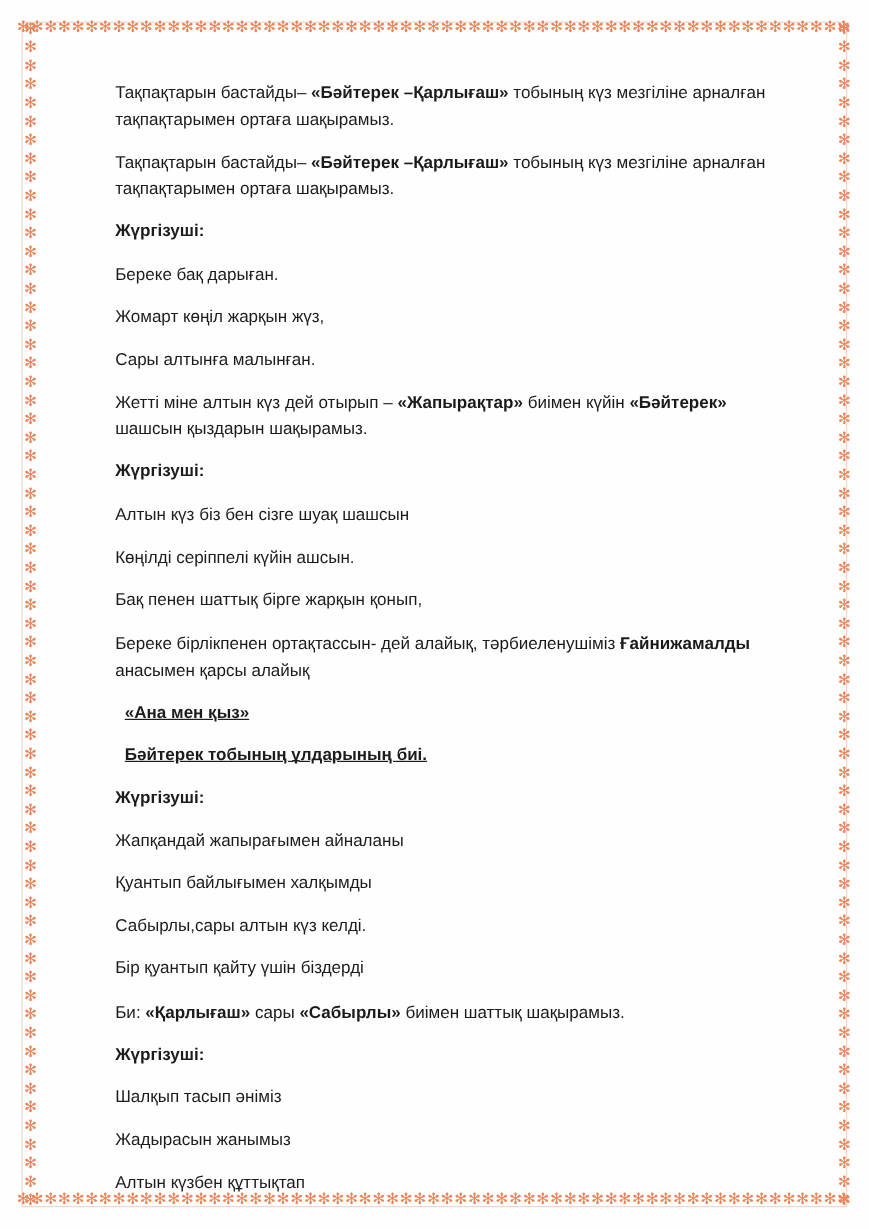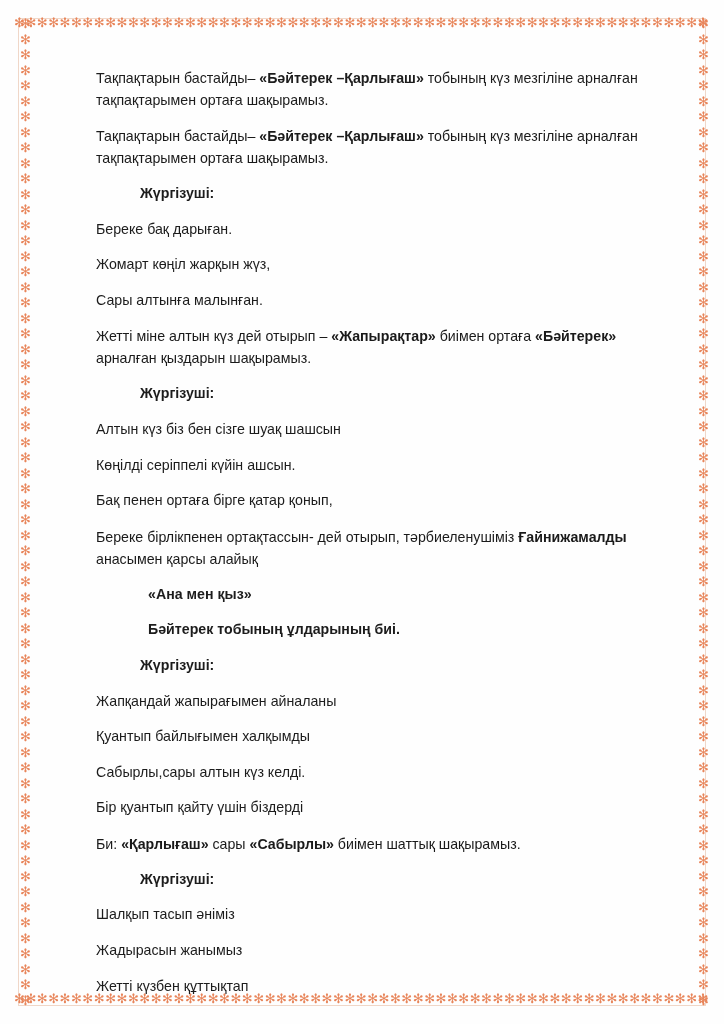--- a/index.html
+++ b/index.html
@@ -71,24 +71,24 @@
     width: 545px;
   }
   .line {
     font-size: 14.2px;
     line-height: 1.52;
     margin-bottom: 14px;
     color: #1c1c1c;
   }
   .line.bold {
     font-weight: bold;
-    margin-left: 44px;
   }
   .line.indent {
     padding-left: 8px;
+    text-decoration: underline;
   }
   .b { font-weight: bold; text-align: right; }
 
   .para {
     font-size: 14.2px;
     line-height: 1.55;
     margin-bottom: 14px;
   }
 </style>
 </head>
@@ -102,32 +102,32 @@
   <div class="border-band band-left">✻✻✻✻✻✻✻✻✻✻✻✻✻✻✻✻✻✻✻✻✻✻✻✻✻✻✻✻✻✻✻✻✻✻✻✻✻✻✻✻✻✻✻✻✻✻✻✻✻✻✻✻✻✻✻✻✻✻✻✻✻✻✻✻✻✻✻✻✻✻✻✻✻✻✻✻✻✻✻✻✻✻✻✻✻✻✻✻✻✻✻✻✻✻✻✻✻✻✻✻✻✻✻✻✻✻✻✻✻✻✻✻✻✻✻✻✻✻✻✻✻✻✻✻✻✻</div>
   <div class="border-band band-right">✻✻✻✻✻✻✻✻✻✻✻✻✻✻✻✻✻✻✻✻✻✻✻✻✻✻✻✻✻✻✻✻✻✻✻✻✻✻✻✻✻✻✻✻✻✻✻✻✻✻✻✻✻✻✻✻✻✻✻✻✻✻✻✻✻✻✻✻✻✻✻✻✻✻✻✻✻✻✻✻✻✻✻✻✻✻✻✻✻✻✻✻✻✻✻✻✻✻✻✻✻✻✻✻✻✻✻✻✻✻✻✻✻✻✻✻✻✻✻✻✻✻✻✻✻✻</div>
 
   <div class="content">
     <div class="line"><span>Тақпақтарын бастайды– </span><span class="b">«Бәйтерек –Қарлығаш»</span><span> тобының күз мезгіліне арналған тақпақтарымен ортаға шақырамыз.</span></div>
     <div class="para"><span>Тақпақтарын бастайды– </span><span class="b">«Бәйтерек –Қарлығаш»</span><span> тобының күз мезгіліне арналған тақпақтарымен ортаға шақырамыз.</span></div>
     <div class="line bold">Жүргізуші:</div>
     <div class="line">Береке бақ дарыған.</div>
     <div class="line">Жомарт көңіл жарқын жүз,</div>
     <div class="line">Сары алтынға малынған.</div>
-    <div class="para"><span>Жетті міне  алтын күз дей отырып – </span><span class="b">«Жапырақтар»</span><span>  биімен ортаға </span><span class="b">«Бәйтерек»</span><span> арналған қыздарын шақырамыз.</span></div>
+    <div class="para"><span>Жетті міне  алтын күз дей отырып – </span><span class="b">«Жапырақтар»</span><span>  биімен күйін </span><span class="b">«Бәйтерек»</span><span> шашсын қыздарын шақырамыз.</span></div>
     <div class="line bold">Жүргізуші:</div>
     <div class="line">Алтын күз біз бен сізге шуақ шашсын</div>
     <div class="line">Көңілді серіппелі күйін ашсын.</div>
-    <div class="line">Бақ пенен ортаға бірге қатар қонып,</div>
-    <div class="para"><span>Береке бірлікпенен ортақтассын- дей отырып, тәрбиеленушіміз </span><span class="b">Ғайнижамалды</span><span> анасымен қарсы алайық</span></div>
+    <div class="line">Бақ пенен шаттық бірге жарқын қонып,</div>
+    <div class="para"><span>Береке бірлікпенен ортақтассын- дей алайық, тәрбиеленушіміз </span><span class="b">Ғайнижамалды</span><span> анасымен қарсы алайық</span></div>
     <div class="line bold indent">«Ана мен қыз»</div>
     <div class="line bold indent">Бәйтерек тобының ұлдарының биі.</div>
     <div class="line bold">Жүргізуші:</div>
     <div class="line">Жапқандай жапырағымен айналаны</div>
     <div class="line">Қуантып байлығымен халқымды</div>
     <div class="line">Сабырлы,сары алтын күз келді.</div>
     <div class="line">Бір қуантып қайту үшін біздерді</div>
     <div class="para indent"><span>Би: </span><span class="b">«Қарлығаш»</span><span> сары </span><span class="b">«Сабырлы»</span><span> биімен шаттық шақырамыз.</span></div>
     <div class="line bold">Жүргізуші:</div>
     <div class="line">Шалқып тасып әніміз</div>
     <div class="line">Жадырасын жанымыз</div>
-    <div class="line">Жетті күзбен құттықтап</div>
+    <div class="line">Алтын күзбен құттықтап</div>
   </div>
 </div>
 
 </body></html>

